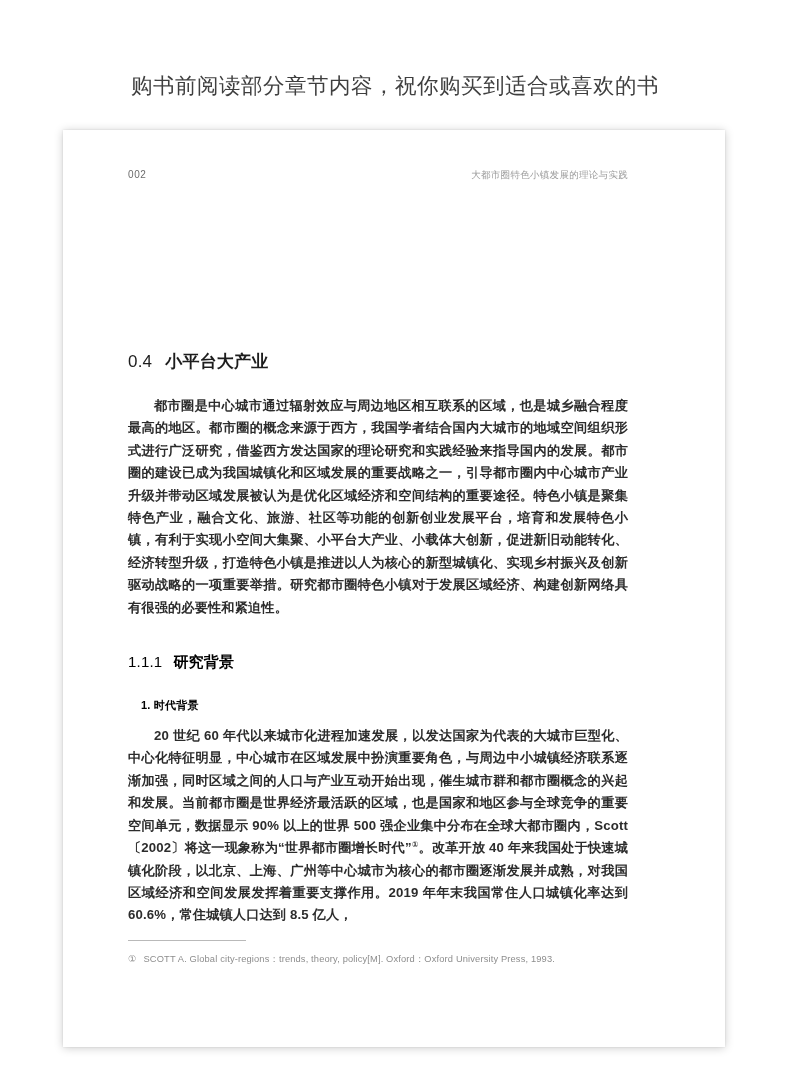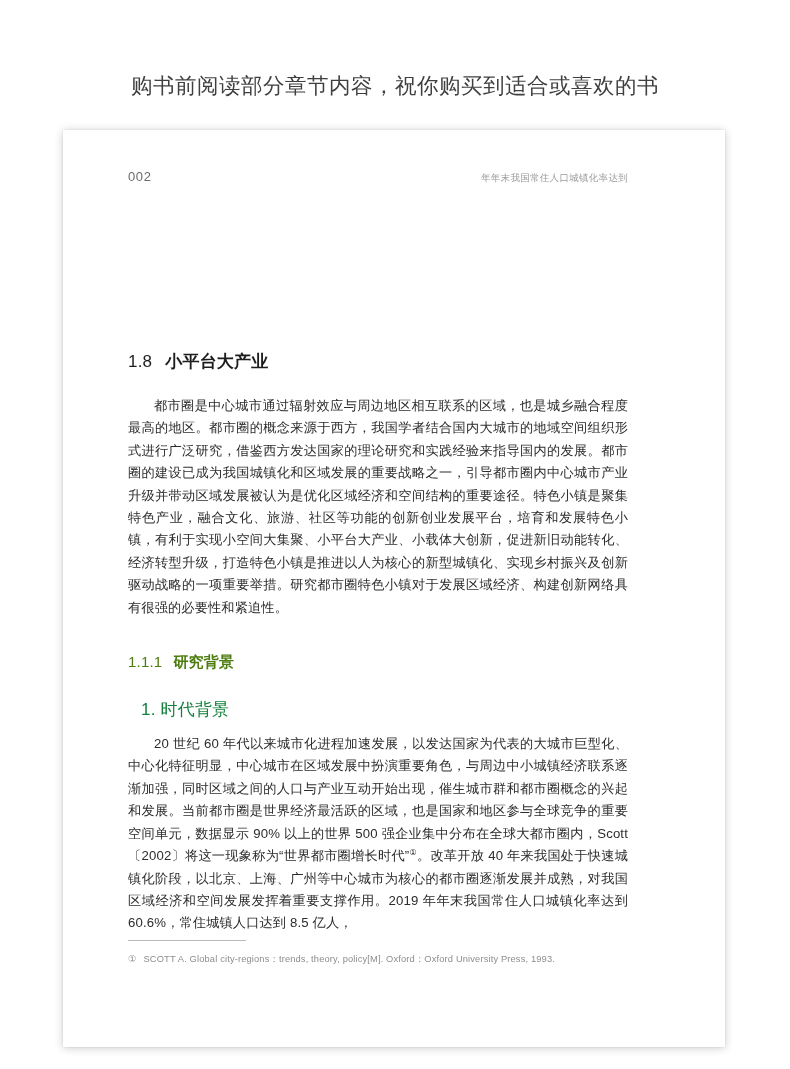--- a/index.html
+++ b/index.html
@@ -52,21 +52,21 @@
   .running-head {
     position: absolute;
     left: 65px;
     top: 39px;
     width: 500px;
     display: flex;
     align-items: baseline;
     justify-content: space-between;
   }
   .folio {
-    font-size: 13px;
+    font-size: 10px;
     color: #6b6b6b;
     letter-spacing: 0.6px;
   }
   .running-title {
     font-size: 9.5px;
     color: #9a9a9a;
     letter-spacing: 0.3px;
     white-space: nowrap;
   }
 
@@ -85,44 +85,45 @@
     color: #1d1d1d;
     letter-spacing: 0.2px;
   }
   h2.sec-title .num { font-weight: 400; }
   h2.sec-title .sp { display: inline-block; width: 13px; }
 
   h3.subsec-title {
     margin: 34px 0 20px 0;
     font-size: 15px;
     font-weight: 700;
-    color: #4d7c0f;
+    color: #000000;
     letter-spacing: 0.2px;
   }
   h3.subsec-title .num { font-weight: 400; }
   h3.subsec-title .sp { display: inline-block; width: 11px; }
 
   h4.item-title {
     margin: 26px 0 12px 0;
-    font-size: 17px;
-    font-weight: 400;
-    color: #15803d;
+    font-size: 11px;
+    font-weight: 700;
+    color: #000000;
     padding-left: 13px;
     letter-spacing: 0.2px;
   }
 
   p.body {
     margin: 0;
     font-size: 13.2px;
     line-height: 22.4px;
     color: #2c2c2c;
     text-align: justify;
     text-justify: inter-ideograph;
     text-indent: 26px;
     letter-spacing: 0.15px;
+    font-weight: bold;
   }
 
   sup.fn-ref {
     font-size: 8px;
     vertical-align: super;
     line-height: 0;
     color: #2c2c2c;
   }
 
   
@@ -151,27 +152,27 @@
 <body>
 
 <div class="banner">
   <div class="banner-text">购书前阅读部分章节内容，祝你购买到适合或喜欢的书</div>
 </div>
 
 <div class="page-sheet">
 
   <div class="running-head">
     <span class="folio">002</span>
-    <span class="running-title">年年末我国常住人口城镇化率达到</span>
+    <span class="running-title">大都市圈特色小镇发展的理论与实践</span>
   </div>
 
   <div class="text-column">
 
     <h2 class="sec-title">
-      <span class="num">1.8</span><span class="sp"></span><span>小平台大产业</span>
+      <span class="num">0.4</span><span class="sp"></span><span>小平台大产业</span>
     </h2>
 
     <p class="body">都市圈是中心城市通过辐射效应与周边地区相互联系的区域，也是城乡融合程度最高的地区。都市圈的概念来源于西方，我国学者结合国内大城市的地域空间组织形式进行广泛研究，借鉴西方发达国家的理论研究和实践经验来指导国内的发展。都市圈的建设已成为我国城镇化和区域发展的重要战略之一，引导都市圈内中心城市产业升级并带动区域发展被认为是优化区域经济和空间结构的重要途径。特色小镇是聚集特色产业，融合文化、旅游、社区等功能的创新创业发展平台，培育和发展特色小镇，有利于实现小空间大集聚、小平台大产业、小载体大创新，促进新旧动能转化、经济转型升级，打造特色小镇是推进以人为核心的新型城镇化、实现乡村振兴及创新驱动战略的一项重要举措。研究都市圈特色小镇对于发展区域经济、构建创新网络具有很强的必要性和紧迫性。</p>
 
     <h3 class="subsec-title">
       <span class="num">1.1.1</span><span class="sp"></span><span>研究背景</span>
     </h3>
 
     <h4 class="item-title">1. 时代背景</h4>
 

